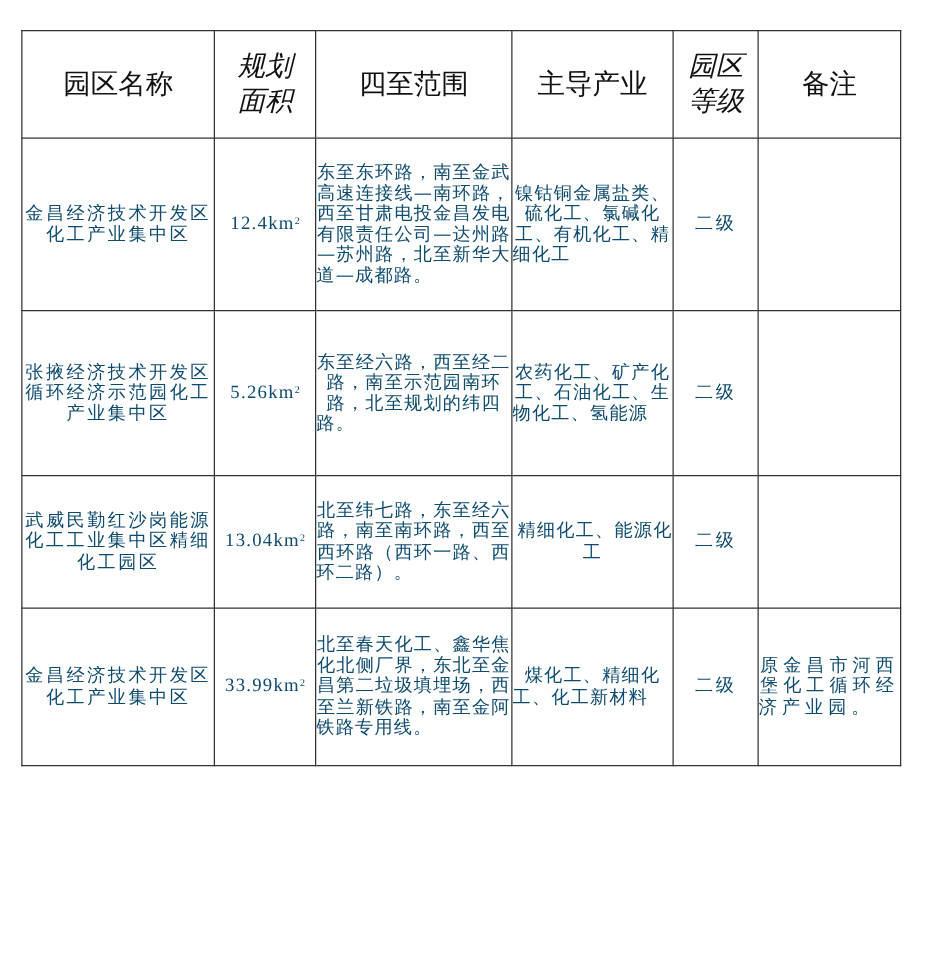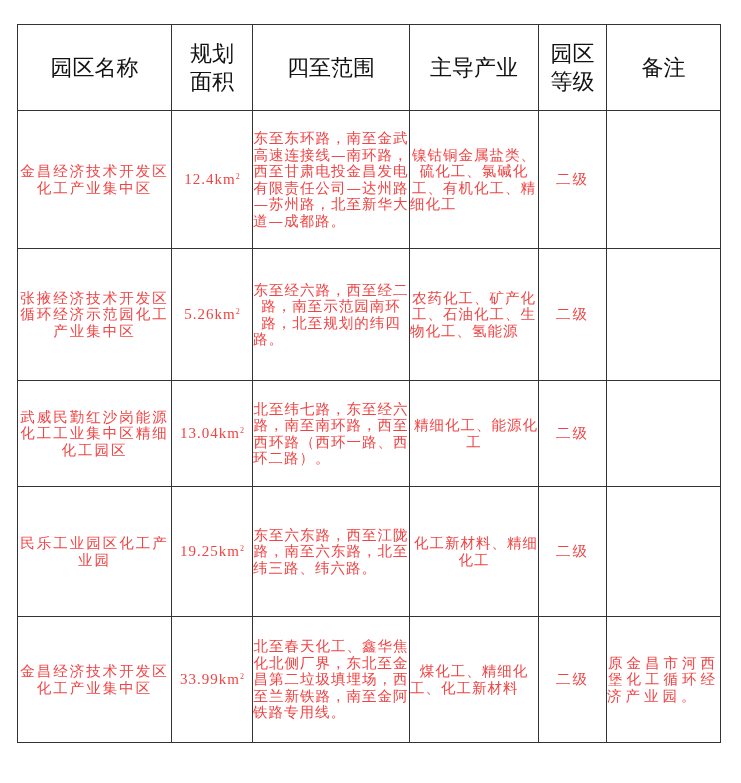--- a/index.html
+++ b/index.html
@@ -20,37 +20,37 @@
     font-family: "DejaVu Sans", sans-serif;
     font-weight: normal;
     font-size: 22px;
     line-height: 28px;
     color: #111111;
   }
   td {
     font-family: "DejaVu Serif", serif;
     font-size: 14.5px;
     line-height: 16.5px;
-    color: #ef4444;
+    color: #0c4a6e;
   }
   .c-name { padding: 0 10px; letter-spacing: 2px; }
   .c-area { font-family: "Liberation Serif", serif; font-size: 15px; letter-spacing: 1px; }
   .c-area sup { font-size: 8px; vertical-align: top; position: relative; top: -2px; letter-spacing: 0; }
   .c-scope { text-align: justify; text-align-last: left; padding: 0 8px 0 10px; letter-spacing: 1px; }
   .c-industry { text-align: justify; text-align-last: left; padding: 0 8px 0 10px; letter-spacing: 1px; }
   .c-industry.center { text-align: right; text-align-last: center; }
   .c-level { letter-spacing: 2px; }
   .c-note { text-align: justify; text-align-last: left; padding: 0 8px 0 10px; letter-spacing: 4px; }
   .row-header { height: 86px; }
   .row-1 { height: 138px; }
   .row-2 { height: 132px; }
   .row-3 { height: 106px; }
   .row-4 { height: 130px; }
   .row-5 { height: 126px; }
-  .hdr-stack span { display: block; }
+  .hdr-stack span { display: block; font-style: italic; }
 </style>
 </head>
 <body>
 
 <table class="park-table">
   <colgroup>
     <col style="width:154px">
     <col style="width:81px">
     <col style="width:157px">
     <col style="width:129px">
@@ -91,28 +91,20 @@
       <td class="c-note"></td>
     </tr>
     <tr class="row-3">
       <td class="c-name">武威民勤红沙岗能源化工工业集中区精细化工园区</td>
       <td class="c-area"><span>13.04km</span><sup>2</sup></td>
       <td class="c-scope">北至纬七路，东至经六路，南至南环路，西至西环路（西环一路、西环二路）。</td>
       <td class="c-industry center">精细化工、能源化工</td>
       <td class="c-level">二级</td>
       <td class="c-note"></td>
     </tr>
-    <tr class="row-4">
-      <td class="c-name">民乐工业园区化工产业园</td>
-      <td class="c-area"><span>19.25km</span><sup>2</sup></td>
-      <td class="c-scope">东至六东路，西至江陇路，南至六东路，北至纬三路、纬六路。</td>
-      <td class="c-industry center">化工新材料、精细化工</td>
-      <td class="c-level">二级</td>
-      <td class="c-note"></td>
-    </tr>
     <tr class="row-5">
       <td class="c-name">金昌经济技术开发区化工产业集中区</td>
       <td class="c-area"><span>33.99km</span><sup>2</sup></td>
       <td class="c-scope">北至春天化工、鑫华焦化北侧厂界，东北至金昌第二垃圾填埋场，西至兰新铁路，南至金阿铁路专用线。</td>
       <td class="c-industry">煤化工、精细化工、化工新材料</td>
       <td class="c-level">二级</td>
       <td class="c-note">原金昌市河西堡化工循环经济产业园。</td>
     </tr>
   </tbody>
 </table>

